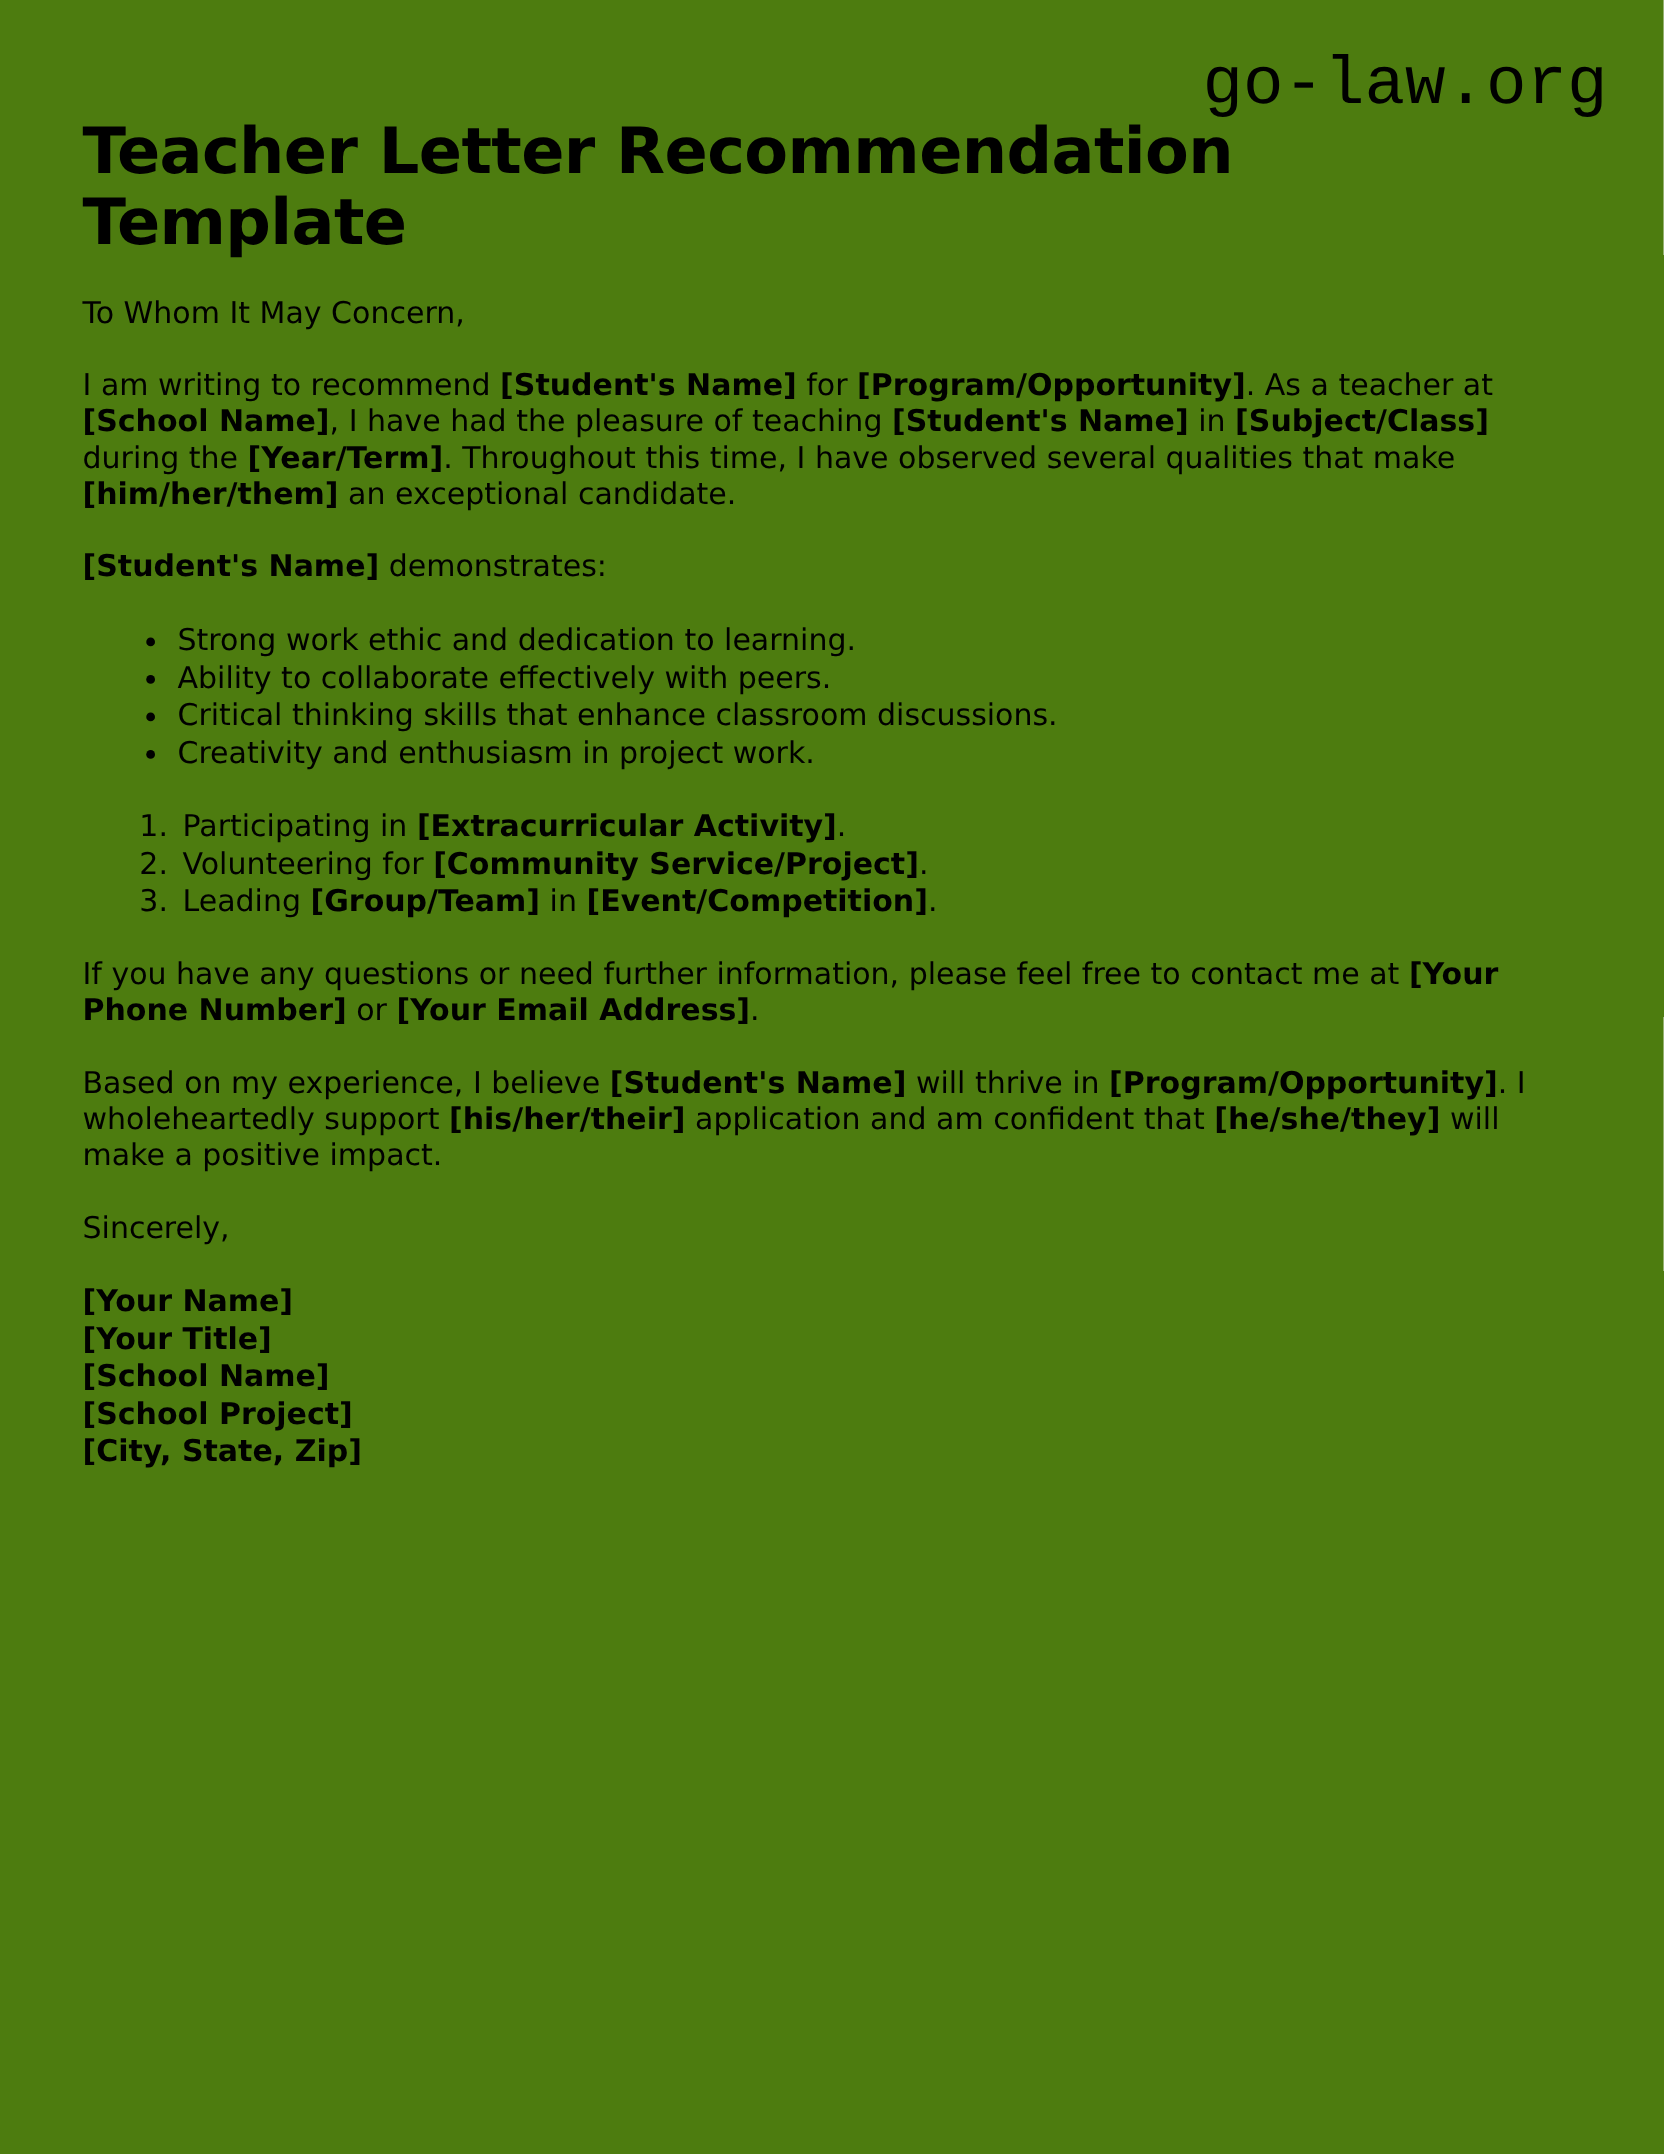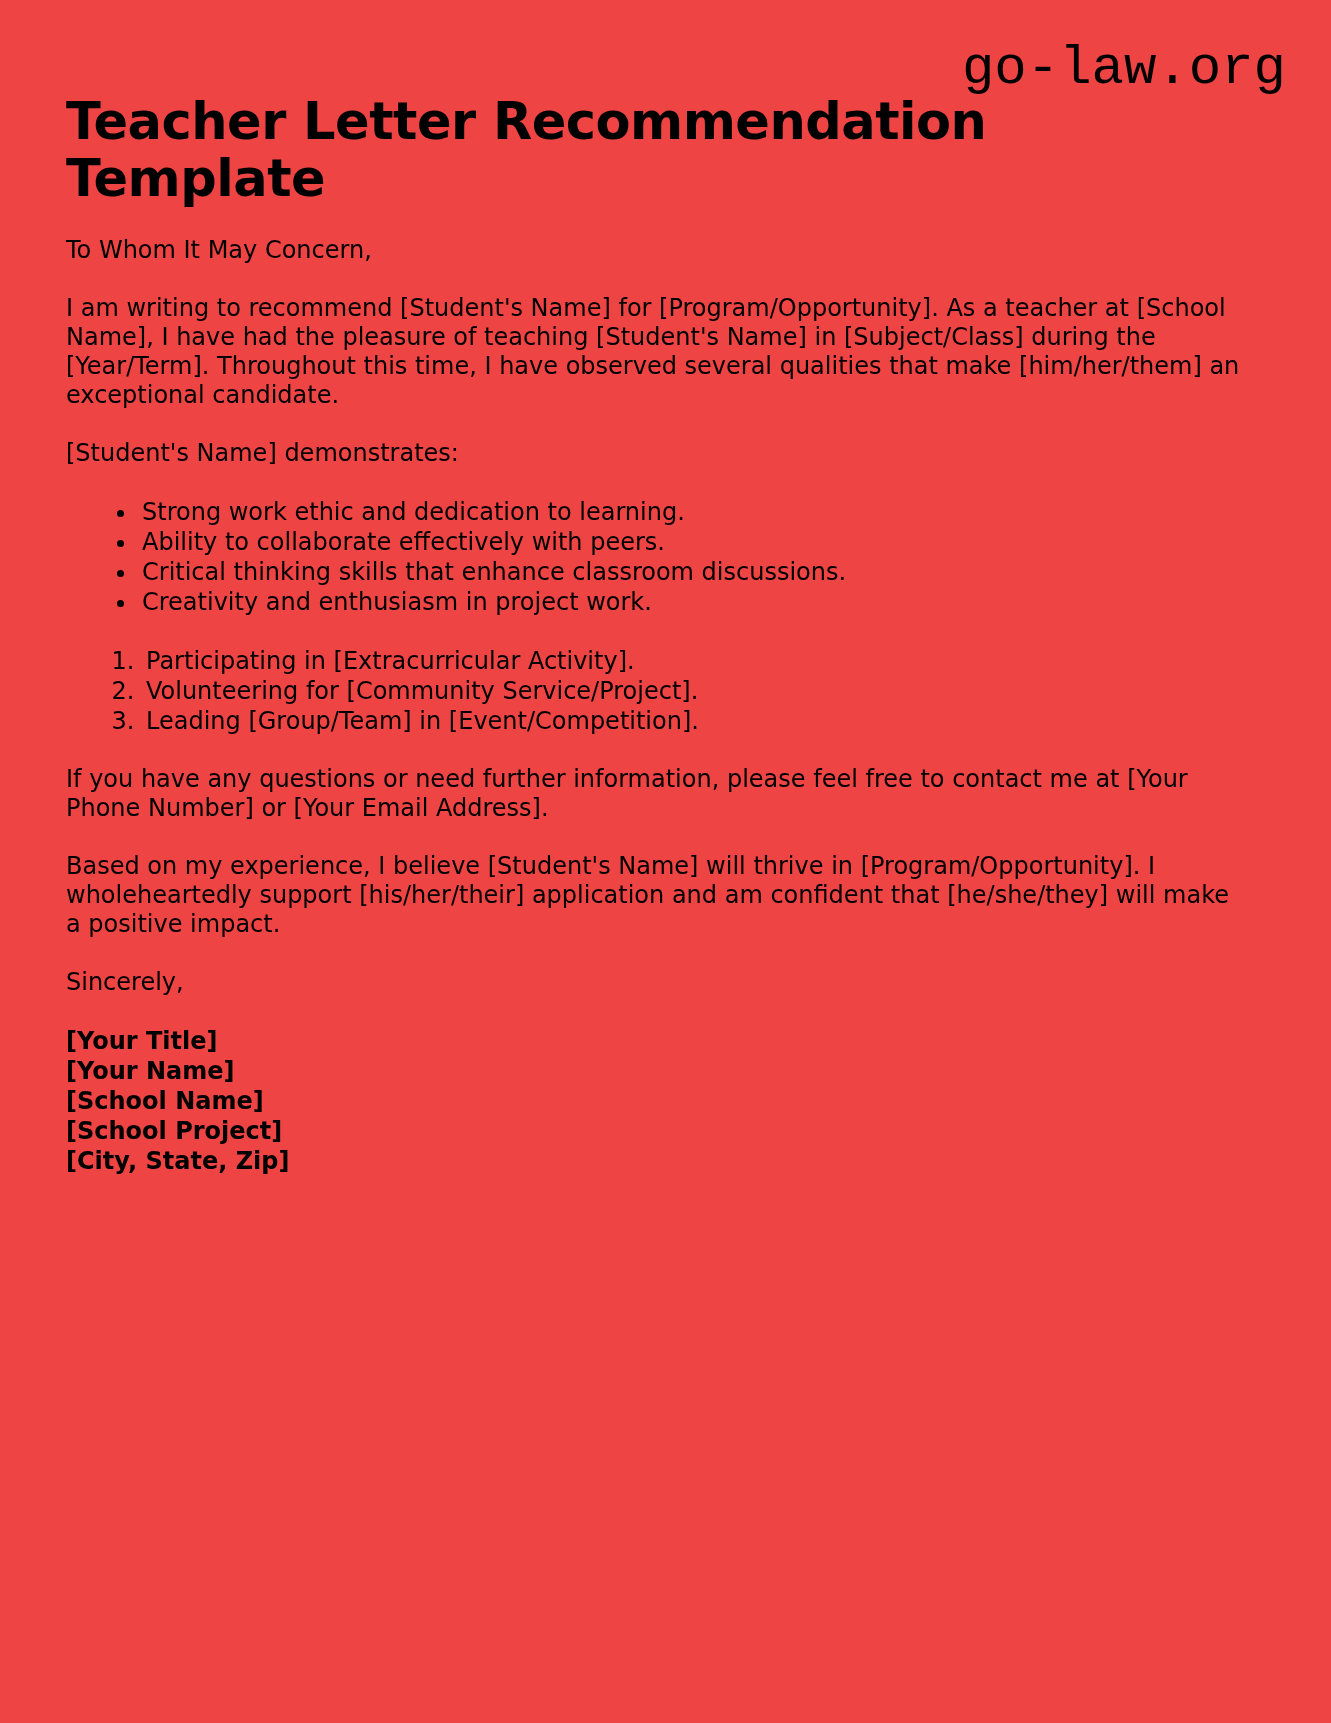--- a/index.html
+++ b/index.html
@@ -4,21 +4,21 @@
 <style>
   html, body {
     margin: 0;
     padding: 0;
     background: #ffffff;
   }
   .page {
     position: relative;
     width: 1331px;
     height: 1723px;
-    background: #ef4444;
+    background: #4d7c0f;
     color: #000000;
     font-family: "DejaVu Sans", sans-serif;
     box-sizing: border-box;
     padding: 0 0 0 66px;
     overflow: hidden;
   }
   .logo {
     position: absolute;
     top: 40px;
     right: 45px;
@@ -44,21 +44,21 @@
     line-height: 29px;
   }
   .letter p {
     margin: 29px 0;
   }
   .date-row { margin: 47px 0 29px 0; }
   .blank-line {
     letter-spacing: 0;
     white-space: pre;
   }
-  strong, .bold { font-weight: 400; }
+  strong, .bold { font-weight: 700; }
   ul.qualities {
     margin: 29px 0;
     padding-left: 72px;
     list-style: disc outside;
   }
   ol.contributions {
     margin: 29px 0;
     padding-left: 76px;
     list-style: decimal outside;
   }
@@ -106,21 +106,21 @@
       <li><span>Leading </span><strong>[Group/Team]</strong><span> in </span><strong>[Event/Competition]</strong><span>.</span></li>
     </ol>
 
     <p><span>If you have any questions or need further information, please feel free to contact me at </span><strong>[Your Phone Number]</strong><span> or </span><strong>[Your Email Address]</strong><span>.</span></p>
 
     <p><span>Based on my experience, I believe </span><strong>[Student's Name]</strong><span> will thrive in </span><strong>[Program/Opportunity]</strong><span>. I wholeheartedly support </span><strong>[his/her/their]</strong><span> application and am confident that </span><strong>[he/she/they]</strong><span> will make a positive impact.</span></p>
 
     <p>Sincerely,</p>
 
     <div class="signature">
+      <div class="sig-line">[Your Name]</div>
       <div class="sig-line">[Your Title]</div>
-      <div class="sig-line">[Your Name]</div>
       <div class="sig-line">[School Name]</div>
       <div class="sig-line">[School Project]</div>
       <div class="sig-line">[City, State, Zip]</div>
     </div>
 
   </div>
 </div>
 
 </body></html>

